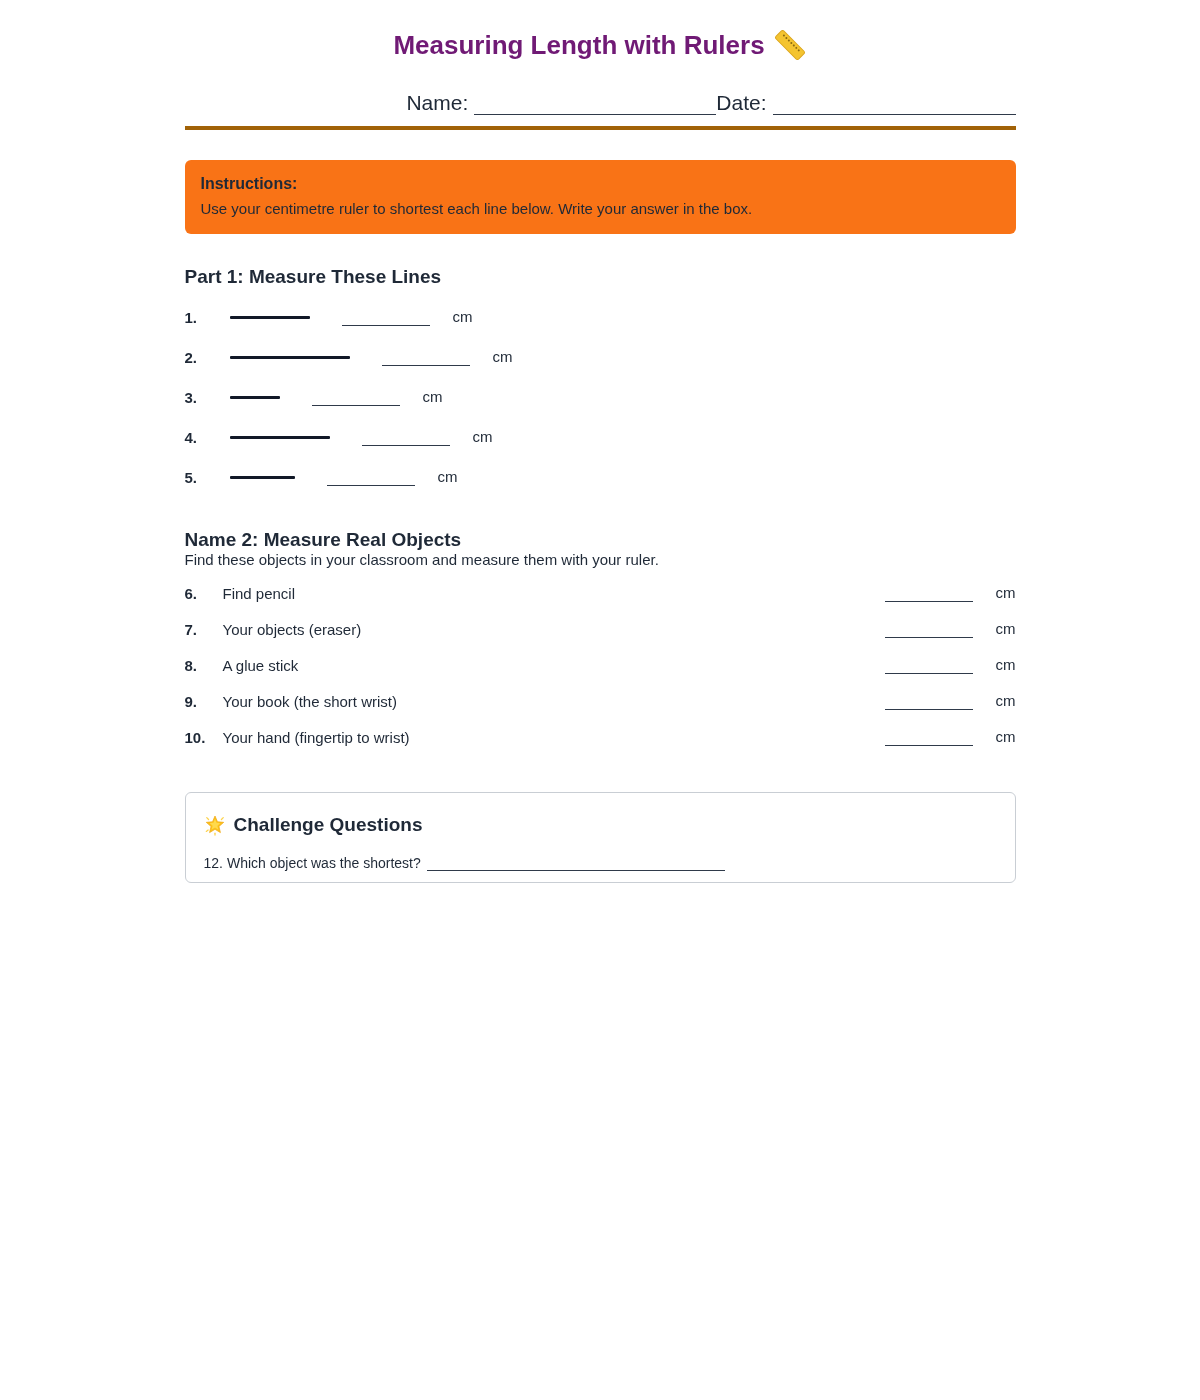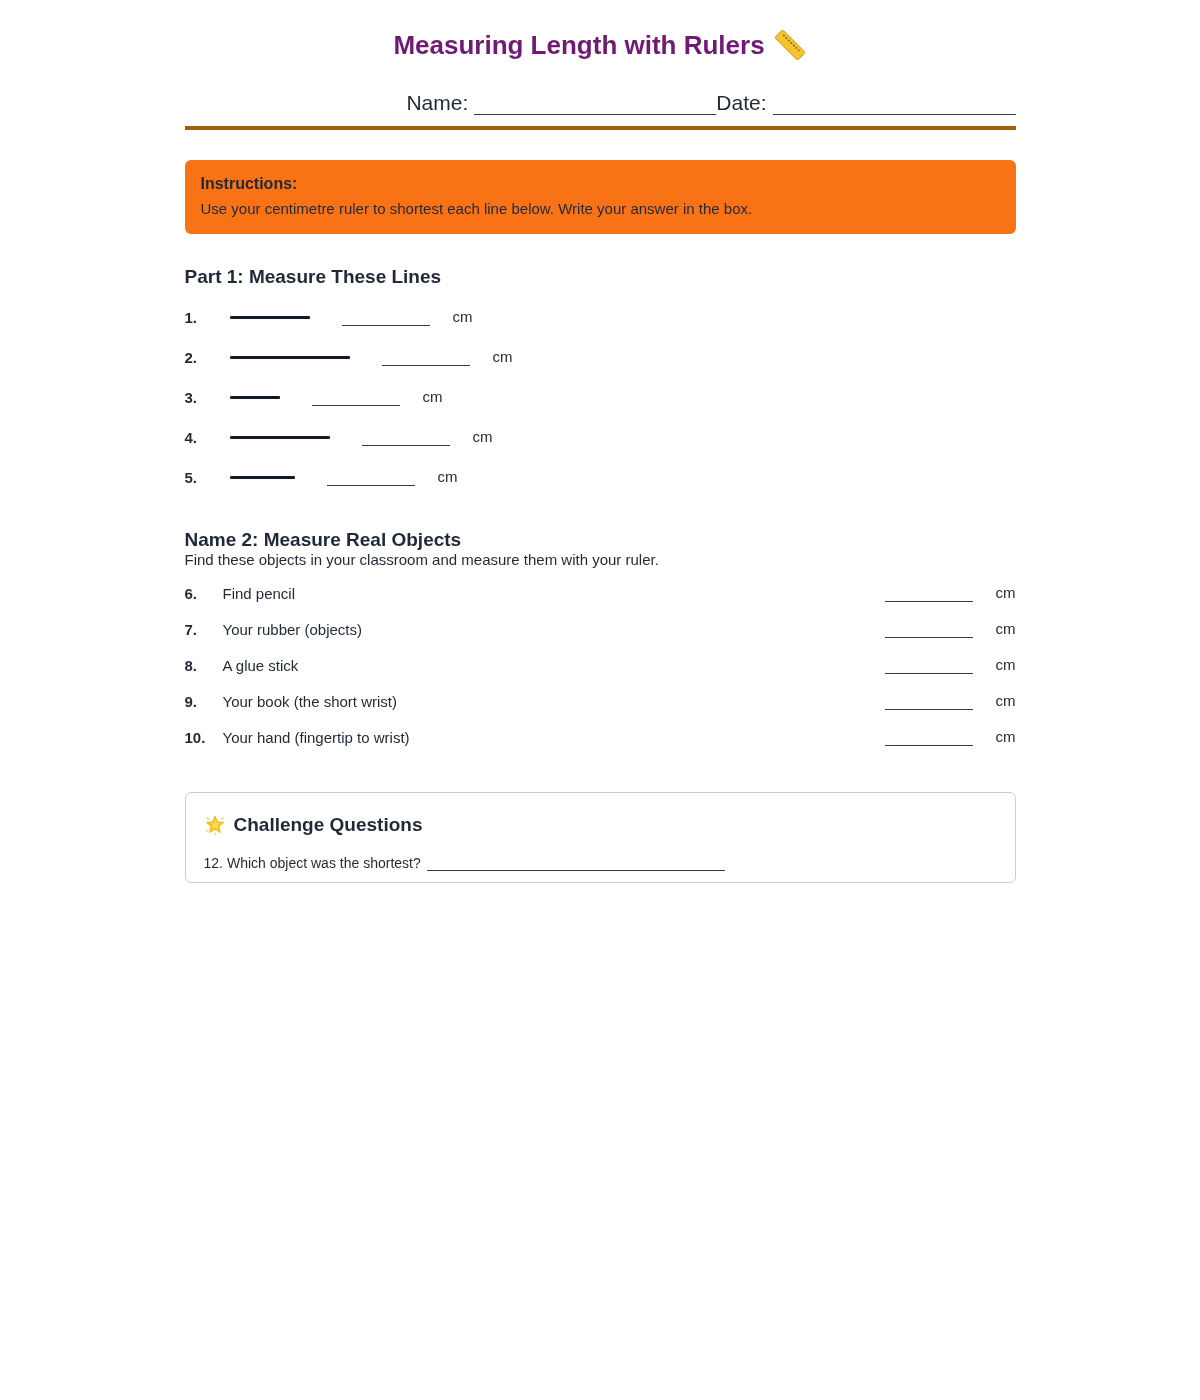--- a/index.html
+++ b/index.html
@@ -199,21 +199,21 @@
       <span class="p2-label">Find pencil</span>
       <span class="spacer"></span>
       <span class="answer-group">
         <span class="answer-blank"></span>
         <span class="unit">cm</span>
       </span>
     </div>
 
     <div class="p2-row">
       <span class="p2-num">7.</span>
-      <span class="p2-label">Your rubber (objects)</span>
+      <span class="p2-label">Your objects (eraser)</span>
       <span class="spacer"></span>
       <span class="answer-group">
         <span class="answer-blank"></span>
         <span class="unit">cm</span>
       </span>
     </div>
 
     <div class="p2-row">
       <span class="p2-num">8.</span>
       <span class="p2-label">A glue stick</span>

